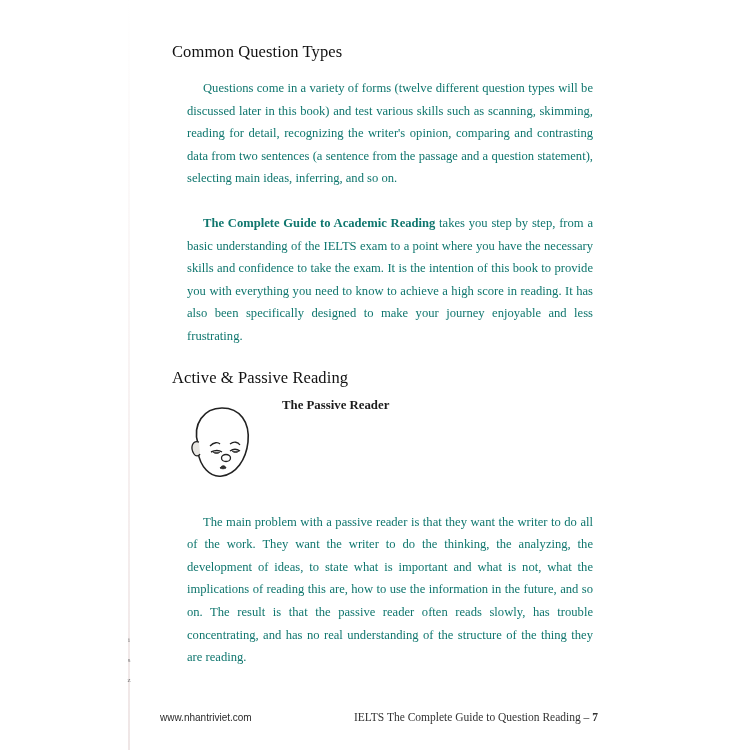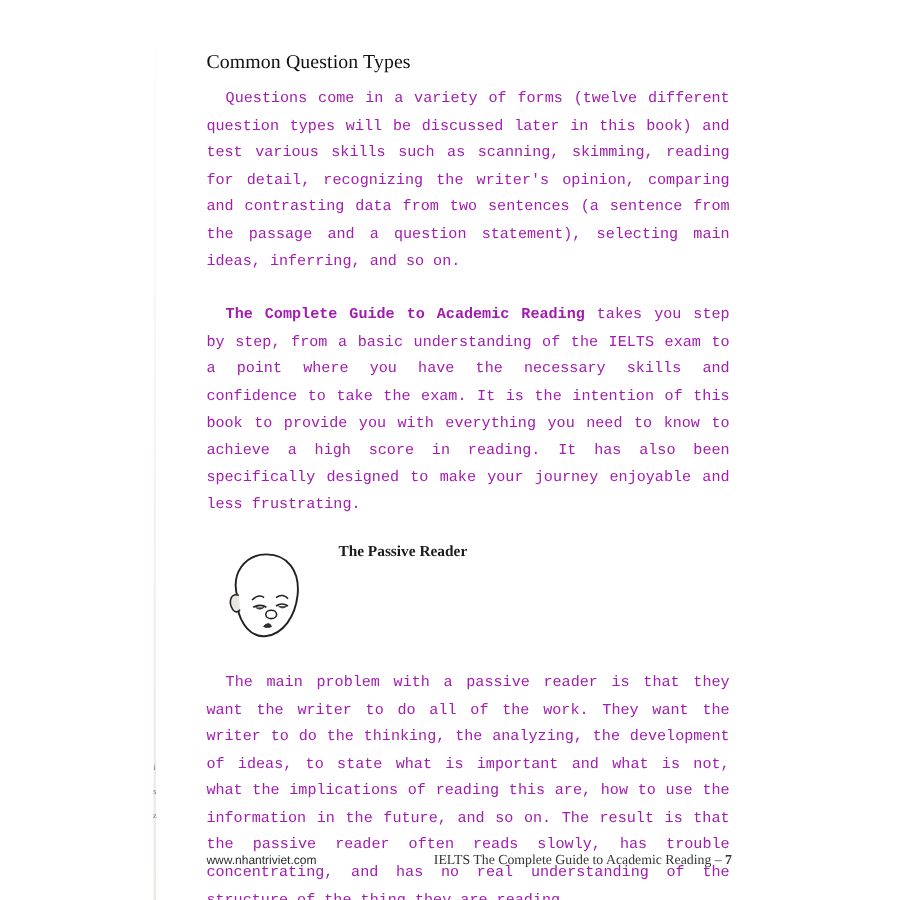--- a/index.html
+++ b/index.html
@@ -25,42 +25,41 @@
     font-family: "Liberation Serif", serif;
     font-weight: normal;
     font-size: 16.5px;
     margin: 0 0 9px 0;
     color: #111;
     letter-spacing: 0.1px;
   }
   p {
     font-size: 12.6px;
     line-height: 22.6px;
-    margin: 0;
+    margin: 15px;
     text-align: justify;
     text-indent: 16px;
-    color: #a21caf;
-    font-family: Liberation Mono, monospace;
+    color: #0f766e;
   }
   .section { margin-bottom: 20px; }
   .section.s1 { margin-bottom: 22px; }
   .section.s2 { margin-bottom: 20px; }
   b.title-ref { font-weight: bold; }
   .figure {
     position: relative; height: 98px; margin-top: 10px; margin-bottom: 8px;
   }
   .figure-caption {
     position: absolute; left: 110px; top: 0;
     font-size: 12.8px; font-weight: bold; color: #1c1c1c;
   }
   .face {
     position: absolute; left: 12px; top: 4px; width: 72px; height: 80px;
   }
   .footer {
-    position: absolute; top: 711px; left: 172px; width: 438px; height: 16px;
+    position: absolute; top: 711px; left: 160px; width: 438px; height: 16px;
     font-size: 11px; color: #333; text-align: center;
   }
   .footer .site {
     position: absolute; left: 0; top: 1px;
     font-family: "Liberation Sans", sans-serif; font-size: 10px; color: #2a2a2a;
   }
   .footer .running {
     position: absolute; right: 0; top: 0;
     font-family: "Liberation Serif", serif; font-size: 11.5px; color: #333;
   }
@@ -81,20 +80,21 @@
   <div class="section s1">
     <h2>Common Question Types</h2>
     <p>Questions come in a variety of forms (twelve different question types will be discussed later in this book) and test various skills such as scanning, skimming, reading for detail, recognizing the writer's opinion, comparing and contrasting data from two sentences (a sentence from the passage and a question statement), selecting main ideas, inferring, and so on.</p>
   </div>
 
   <div class="section s2">
     <p><b class="title-ref">The Complete Guide to Academic Reading</b><span> takes you step by step, from a basic understanding of the IELTS exam to a point where you have the necessary skills and confidence to take the exam. It is the intention of this book to provide you with everything you need to know to achieve a high score in reading. It has also been specifically designed to make your journey enjoyable and less frustrating.</span></p>
   </div>
 
   <div class="section">
+    <h2>Active &amp; Passive Reading</h2>
 
     <div class="figure">
       <svg class="face" viewBox="0 0 72 80">
 
         <path d="M14 42 C8 22 20 6 38 6 C56 6 66 20 64 40 C62 58 52 72 38 74 C26 76 16 64 14 50 Z" fill="#fff" stroke="#222" stroke-width="1.6"></path>
 
         <path d="M15 40 C8 38 6 46 10 52 C12 55 15 54 16 52" fill="#e8e6e2" stroke="#222" stroke-width="1.3"></path>
 
         <path d="M26 44 C30 40 34 40 36 42" fill="none" stroke="#222" stroke-width="1.3"></path>
         <path d="M46 42 C50 39 54 40 56 43" fill="none" stroke="#222" stroke-width="1.3"></path>
@@ -110,14 +110,14 @@
       </svg>
       <div class="figure-caption">The Passive Reader</div>
     </div>
 
     <p>The main problem with a passive reader is that they want the writer to do all of the work. They want the writer to do the thinking, the analyzing, the development of ideas, to state what is important and what is not, what the implications of reading this are, how to use the information in the future, and so on. The result is that the passive reader often reads slowly, has trouble concentrating, and has no real understanding of the structure of the thing they are reading.</p>
   </div>
 </div>
 
 <div class="footer">
   <span class="site">www.nhantriviet.com</span>
-  <span class="running"><span>IELTS The Complete Guide to Academic Reading – </span><span class="pnum">7</span></span>
+  <span class="running"><span>IELTS The Complete Guide to Question Reading – </span><span class="pnum">7</span></span>
 </div>
 
 </body></html>

